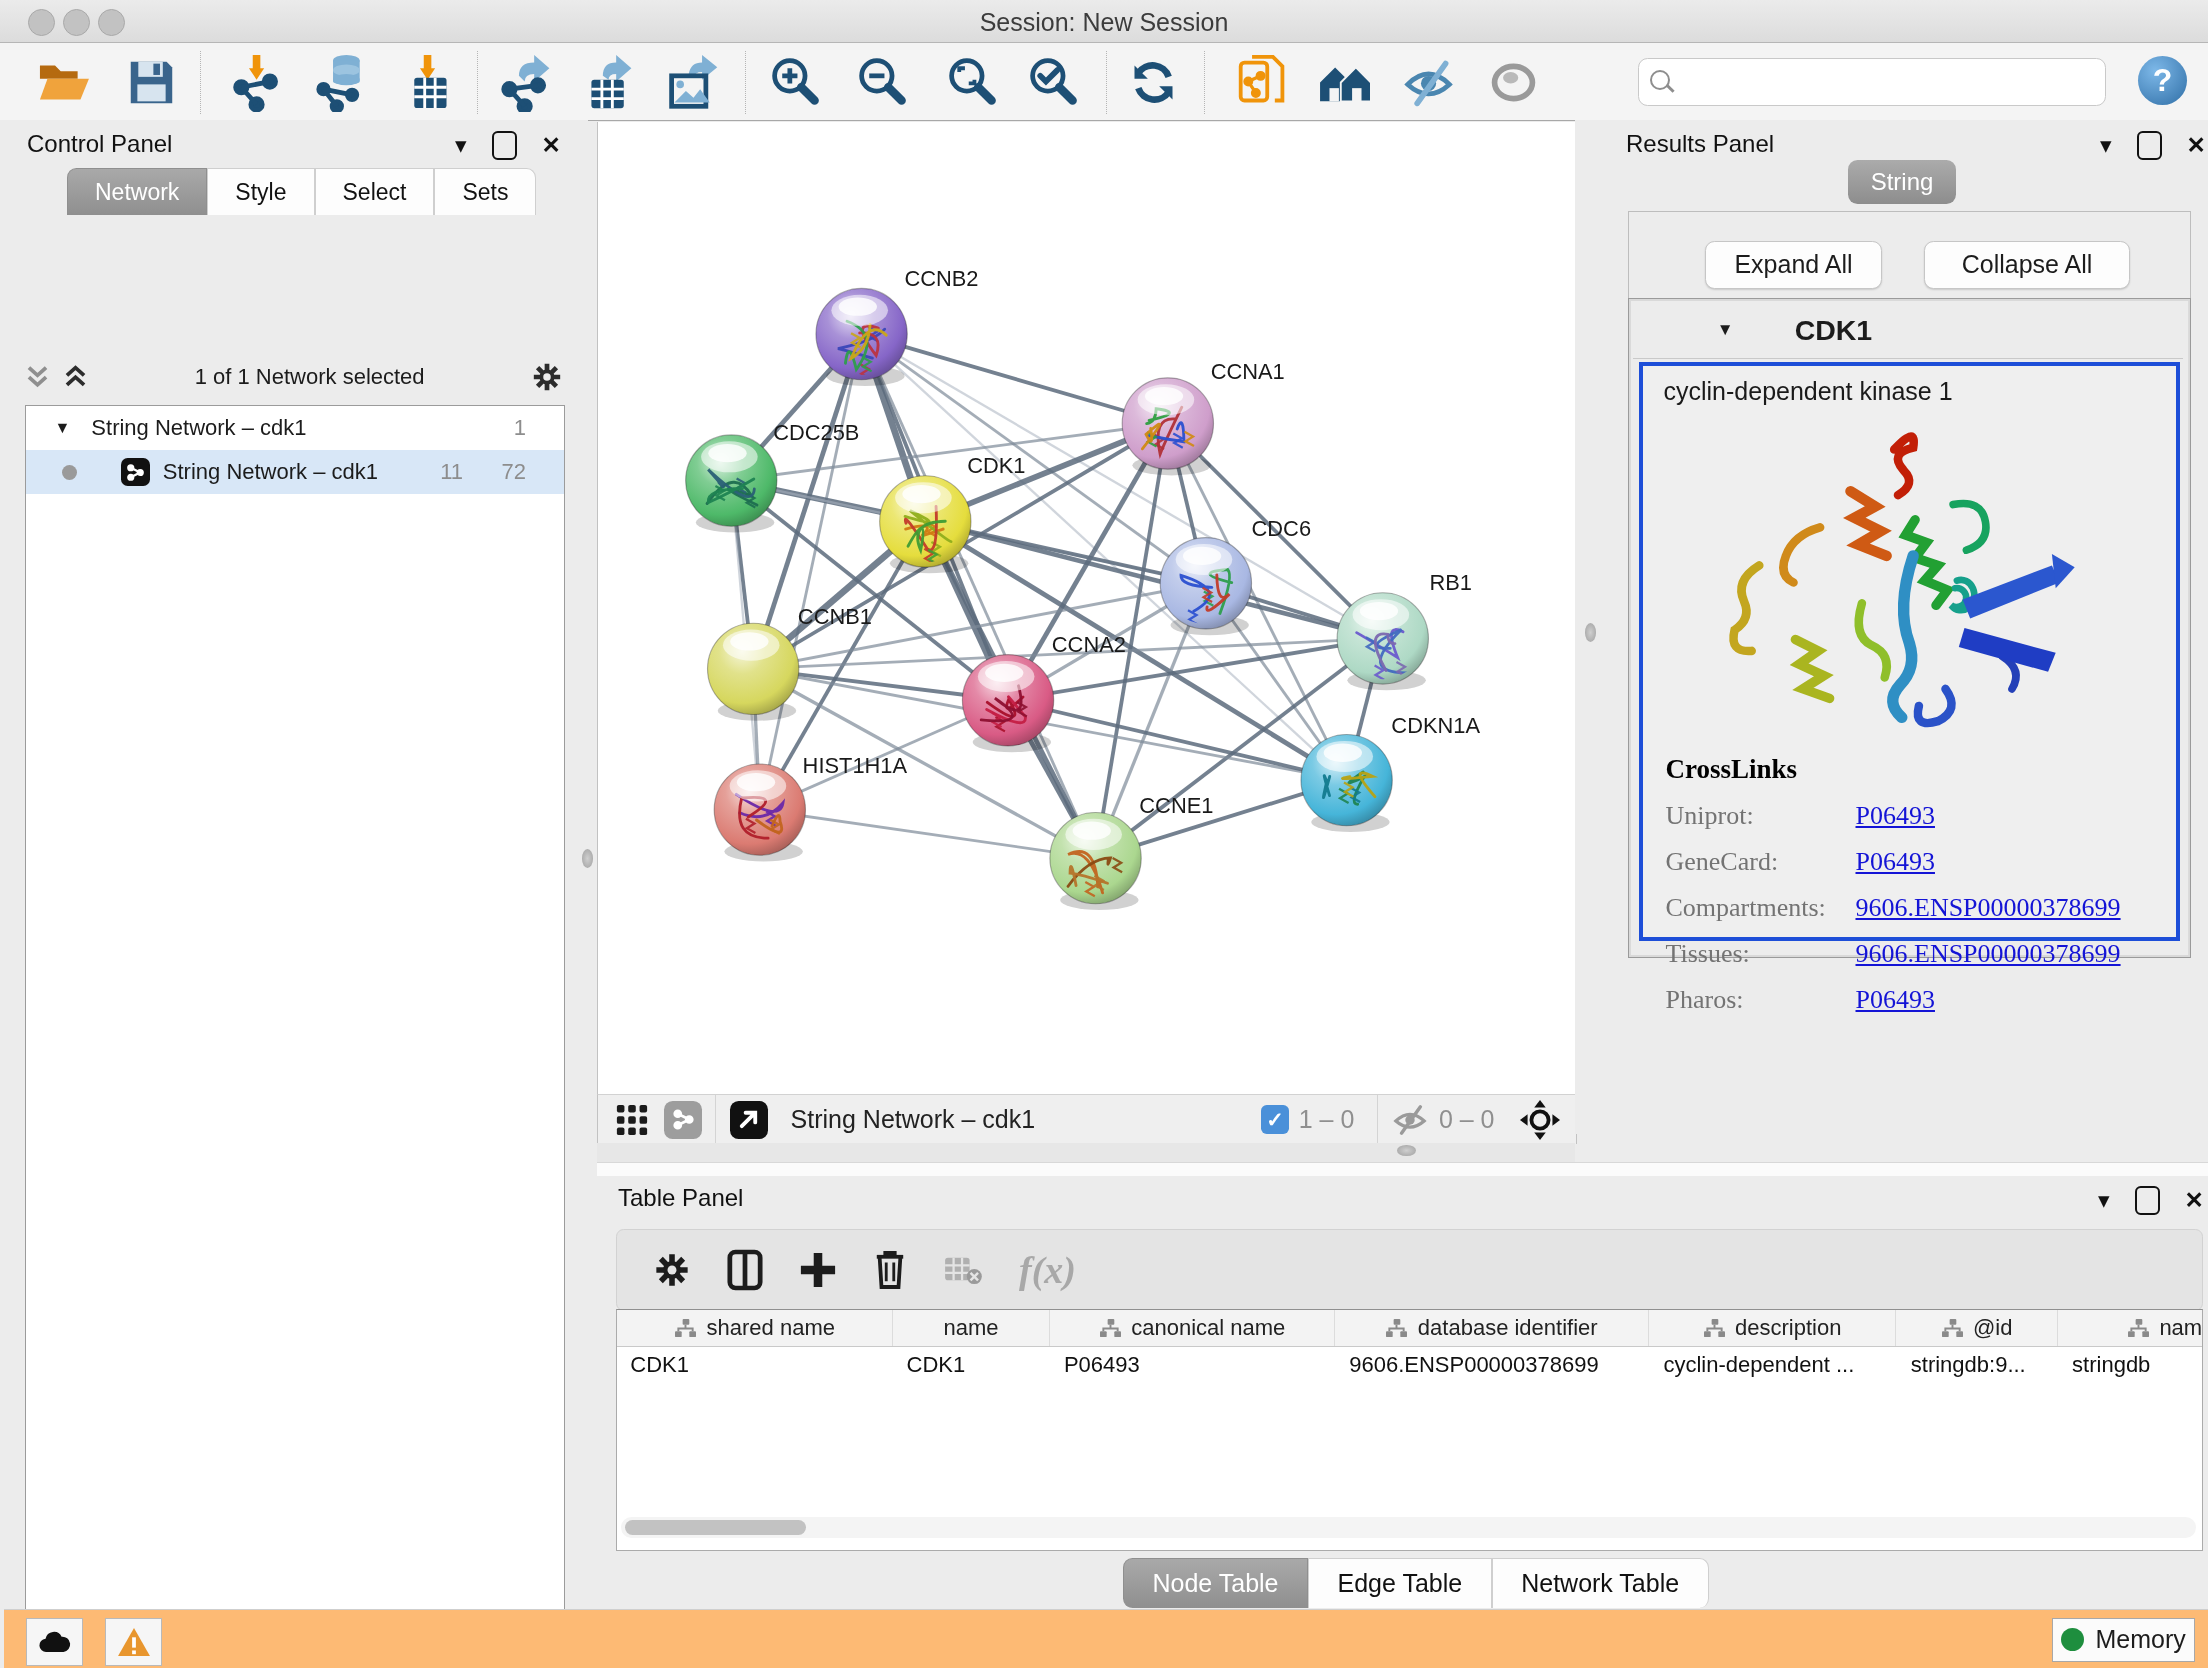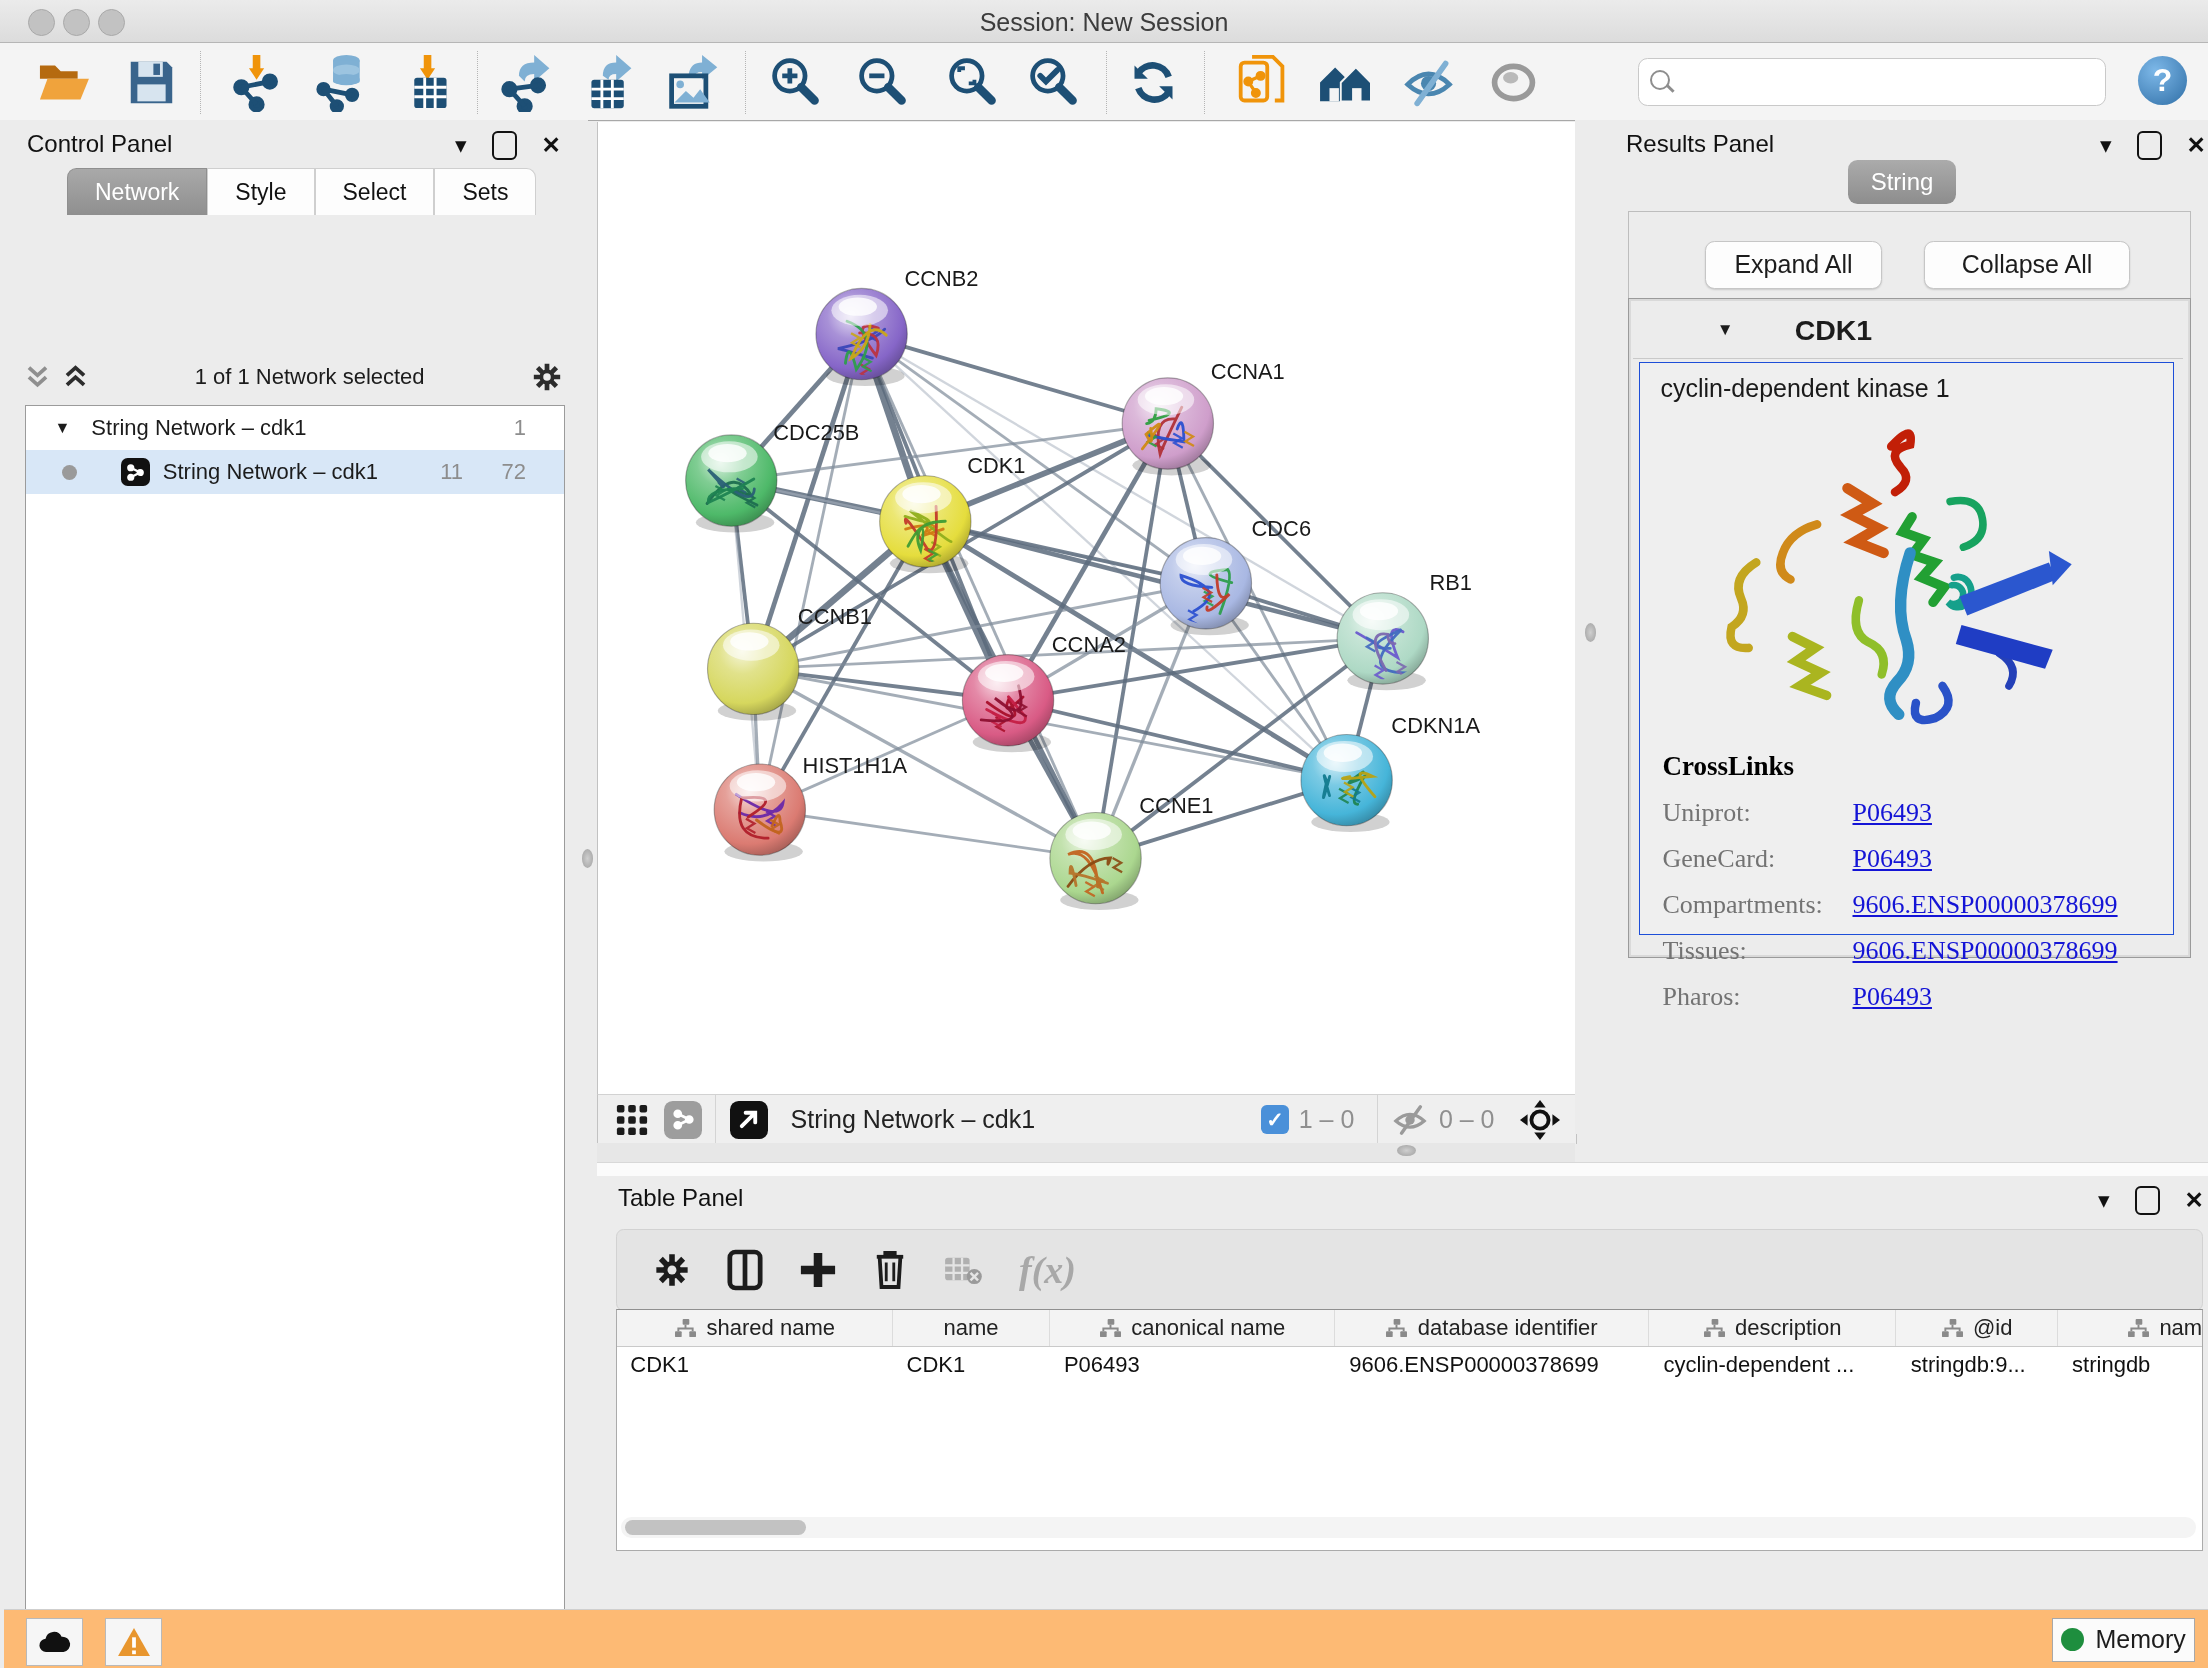--- a/index.html
+++ b/index.html
@@ -59,21 +59,21 @@
   #vdivider{left:1575px;top:120px;width:34px;height:1014px;background:#ececec;border-right:1px solid #c6c6c6;}
   
   #results-panel{left:1609px;top:120px;width:599px;height:1046px;background:#ececec;}
   #string-tab{position:absolute;left:239px;top:40px;width:108px;height:44px;border-radius:9.5px;
               background:linear-gradient(#ababab,#8d8d8d);color:#fff;font-size:24px;display:flex;align-items:center;justify-content:center;}
   #rp-box1{position:absolute;left:19px;top:91px;width:561px;height:105px;background:#ececec;border:1.9px solid #bdbdbd;}
   .rp-btn{position:absolute;top:28.5px;height:46px;background:#fdfdfd;border:1px solid #c6c6c6;border-radius:9.5px;
           font-size:25px;display:flex;align-items:center;justify-content:center;box-shadow:0 1px 1.9px rgba(0,0,0,.15);margin-left:13px;}
   #rp-main{position:absolute;left:19px;top:178px;width:561px;height:658px;background:#ececec;border:1.9px solid #9a9a9a;box-shadow:0 0 0 1.9px #d9d9d9 inset;}
   #rp-entry-head{position:absolute;left:3.8px;top:3.8px;width:550px;height:55px;display:flex;align-items:center;border-bottom:1px solid #c9c9c9;}
-  #rp-inner{position:absolute;left:9.5px;top:63px;width:533px;height:571px;background:#efefef;border:1px solid #1d4ed8;text-decoration:underline;}
+  #rp-inner{position:absolute;left:9.5px;top:63px;width:533px;height:571px;background:#efefef;border:4px solid #1d4ed8;text-decoration:underline;}
   #rp-desc{position:absolute;left:21px;top:11.4px;font-size:25px;color:#1a1a1a;}
   #crosslinks{position:absolute;left:23px;top:388px;font-family:"Liberation Serif",serif;}
   #cl-title{font-size:27px;font-weight:bold;color:#000;}
   .clrow{display:flex;margin-top:16px;font-size:26px;}
   .cl-label{width:190px;color:#737373;}
   .cl-link{color:#1414d6;text-decoration:underline;}
   
   #white-band{left:597px;top:1162px;width:1611px;height:13.3px;background:#fbfbfb;border-top:1px solid #d8d8d8;border-bottom:1px solid #d8d8d8;}
   #table-panel{left:597px;top:1176px;width:1611px;height:552px;background:#ececec;}
   #tp-toolbar{position:absolute;left:19px;top:53px;width:1585px;height:80px;background:#e4e4e4;border:1px solid #d2d2d2;border-radius:7.6px;
@@ -924,20 +924,25 @@
           <div class="td" style="width: 272px;">P06493</div>
           <div class="td" style="width: 301px;">9606.ENSP00000378699</div>
           <div class="td" style="width: 234px;">cyclin-dependent ...</div>
           <div class="td" style="width: 148px;">stringdb:9...</div>
           <div class="td" style="width: 272px;">stringdb</div>
         </div>
       <div id="hscroll">
           <span class="thumb"></span>
         </div>
     </div>
+    <div id="tp-tabs" class="seg">
+        <div class="tab sel first">Node Table</div>
+        <div class="tab">Edge Table</div>
+        <div class="tab last">Network Table</div>
+      </div>
   </div>
 
   <div id="statusbar" class="abs">
     <span class="sb-box" style="left:22px">
       <svg width="34" height="25" viewBox="0 0 36 26">
           <path d="M9 24 a7 7 0 0 1 -1 -14 a9 9 0 0 1 17 -2 a6.5 6.5 0 0 1 2 16z" fill="#111"></path>
         </svg>
     </span>
     <span class="sb-box" style="left:101px">
       <svg width="34" height="30" viewBox="0 0 36 32">

